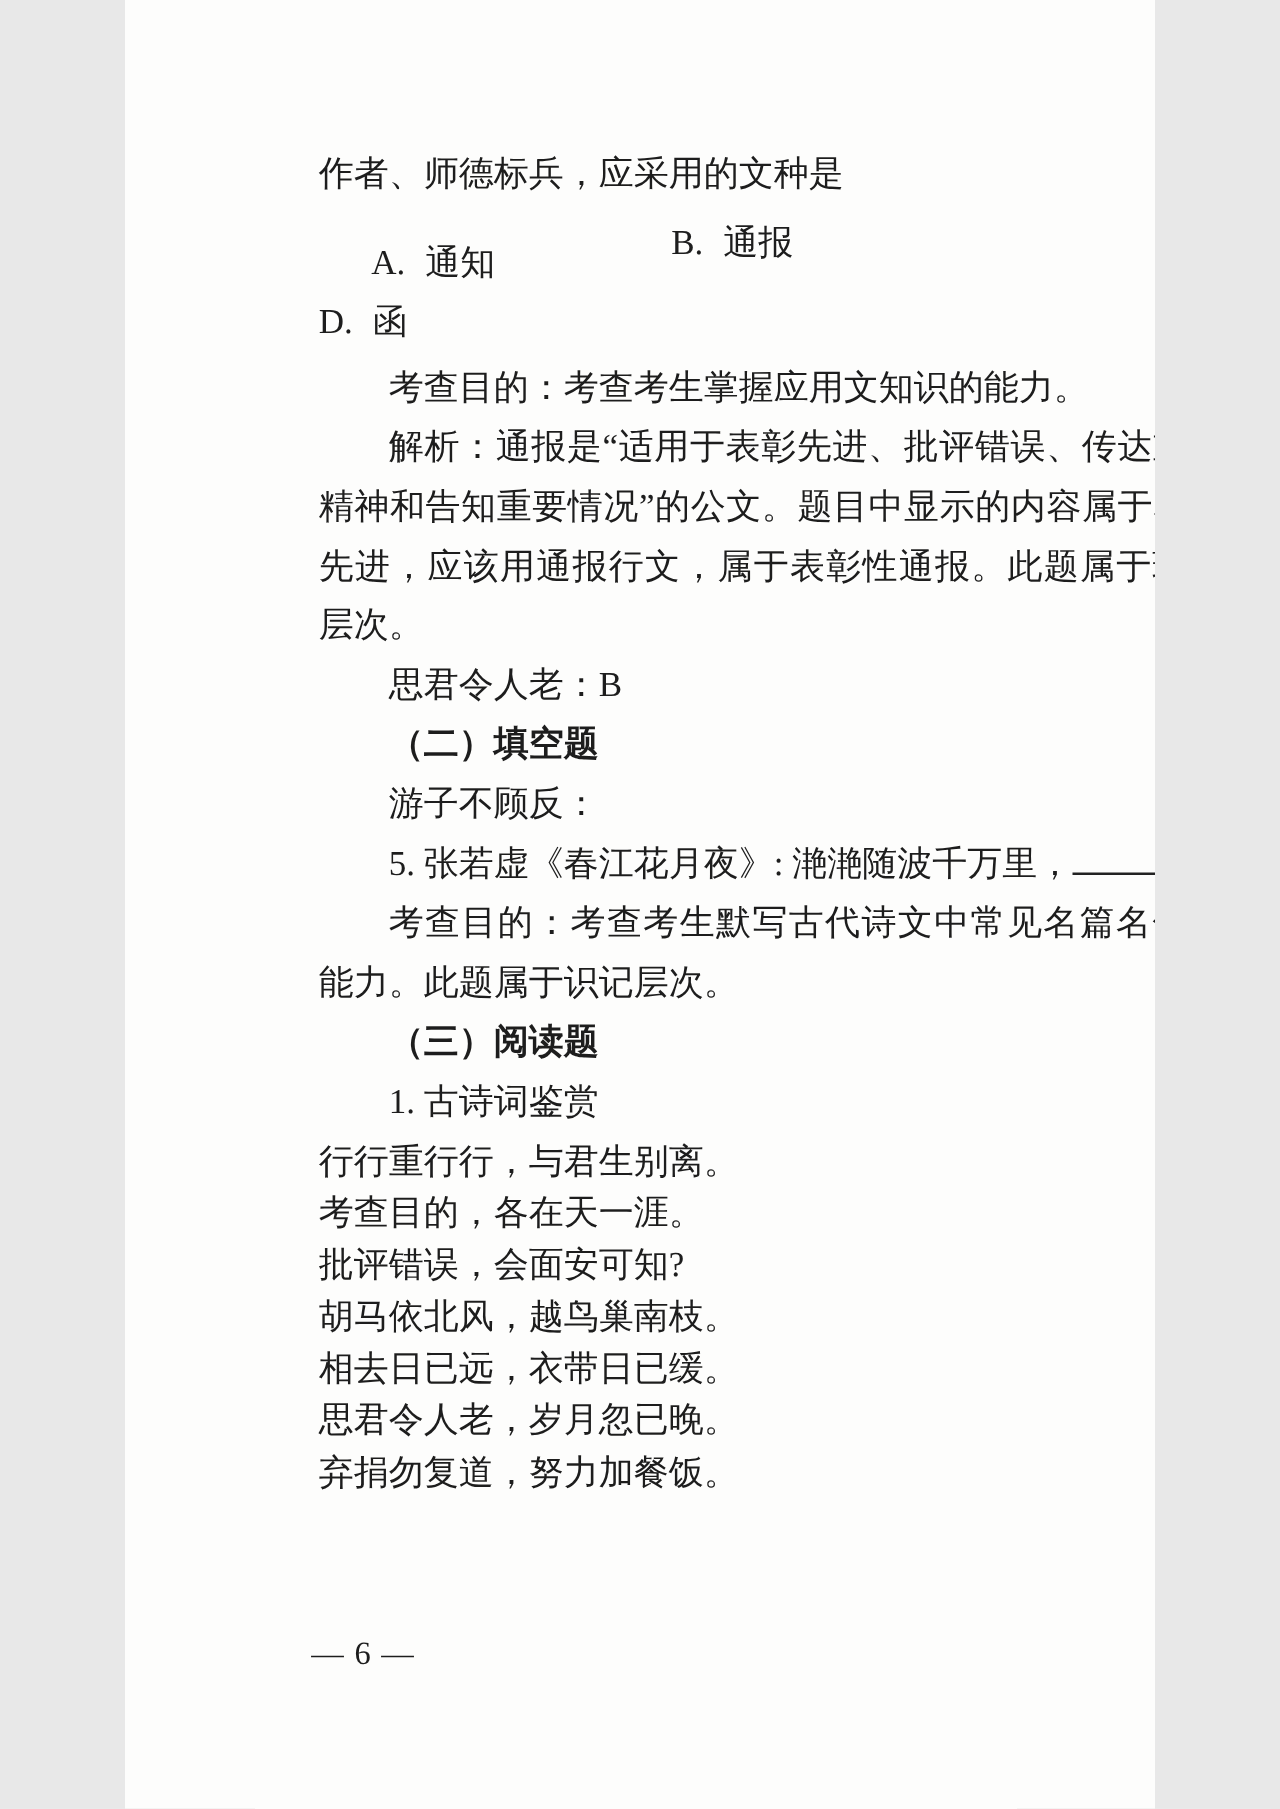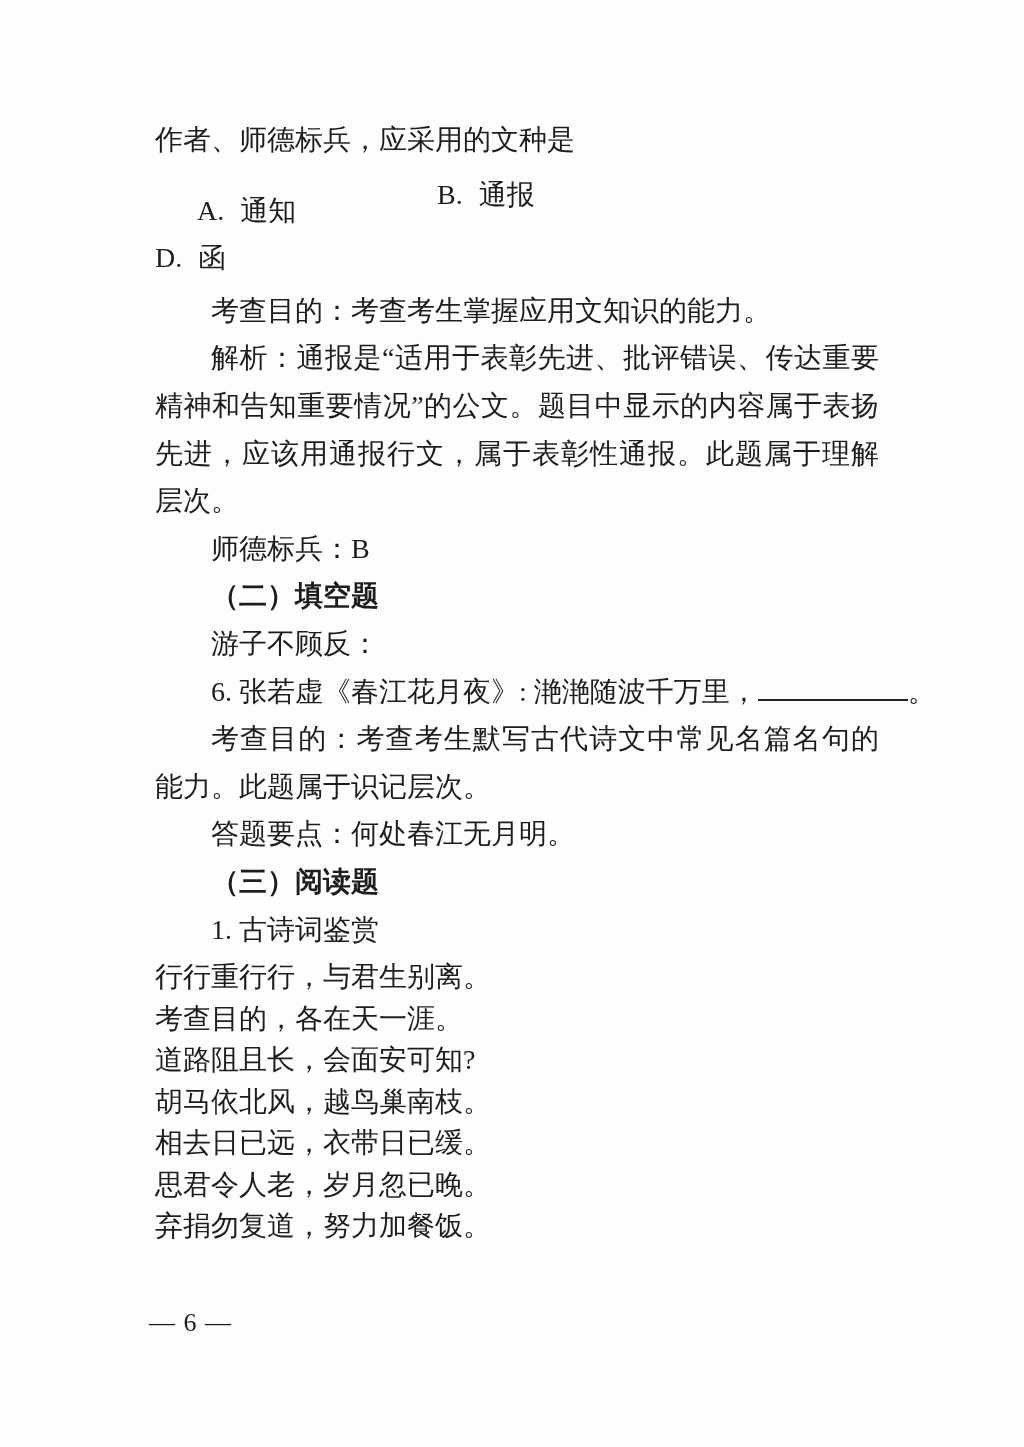--- a/index.html
+++ b/index.html
@@ -1,18 +1,18 @@
 <!DOCTYPE html>
 <html lang="zh"><head>
 <meta charset="utf-8">
 <style>
   html, body { margin: 0; padding: 0; background: #e8e8e8; }
   .page {
     position: relative;
-    width: 1024px;
+    width: 824px;
     height: 1447px;
     margin: 0 auto;
     background: #fdfdfc;
     color: #1d1d1d;
     font-family: "Liberation Serif", "DejaVu Serif", serif;
     overflow: hidden;
     text-decoration: underline;
   }
   .content {
     position: absolute;
@@ -75,41 +75,40 @@
         <div class="opt-col2">
           <span class="opt-label">D.</span><span>函</span>
         </div>
       </div>
     </div>
 
     <p class="indent">考查目的：考查考生掌握应用文知识的能力。</p>
 
     <p class="indent">解析：通报是“适用于表彰先进、批评错误、传达重要精神和告知重要情况”的公文。题目中显示的内容属于表扬先进，应该用通报行文，属于表彰性通报。此题属于理解层次。</p>
 
-    <p class="indent">师德标兵：B</p>
+    <p class="indent">思君令人老：B</p>
 
     <p class="indent heading">（二）填空题</p>
 
     <p class="indent">游子不顾反：</p>
 
-    <p class="indent fill-line"><span>6. 张若虚《春江花月夜》: 滟滟随波千万里，</span><span class="blank"></span><span>。</span></p>
+    <p class="indent fill-line"><span>5. 张若虚《春江花月夜》: 滟滟随波千万里，</span><span class="blank"></span><span>。</span></p>
 
     <p class="indent">考查目的：考查考生默写古代诗文中常见名篇名句的能力。此题属于识记层次。</p>
 
-    <p class="indent">答题要点：何处春江无月明。</p>
 
     <p class="indent heading">（三）阅读题</p>
 
     <p class="indent">1. 古诗词鉴赏</p>
 
 
     <div class="poem">
       <p class="poem-line">行行重行行，与君生别离。</p>
       <p class="poem-line">考查目的，各在天一涯。</p>
-      <p class="poem-line">道路阻且长，会面安可知?</p>
+      <p class="poem-line">批评错误，会面安可知?</p>
       <p class="poem-line">胡马依北风，越鸟巢南枝。</p>
       <p class="poem-line">相去日已远，衣带日已缓。</p>
       <p class="poem-line">思君令人老，岁月忽已晚。</p>
       <p class="poem-line">弃捐勿复道，努力加餐饭。</p>
     </div>
 
   </div>
 
   <div class="footer">— 6 —</div>
 </div>

